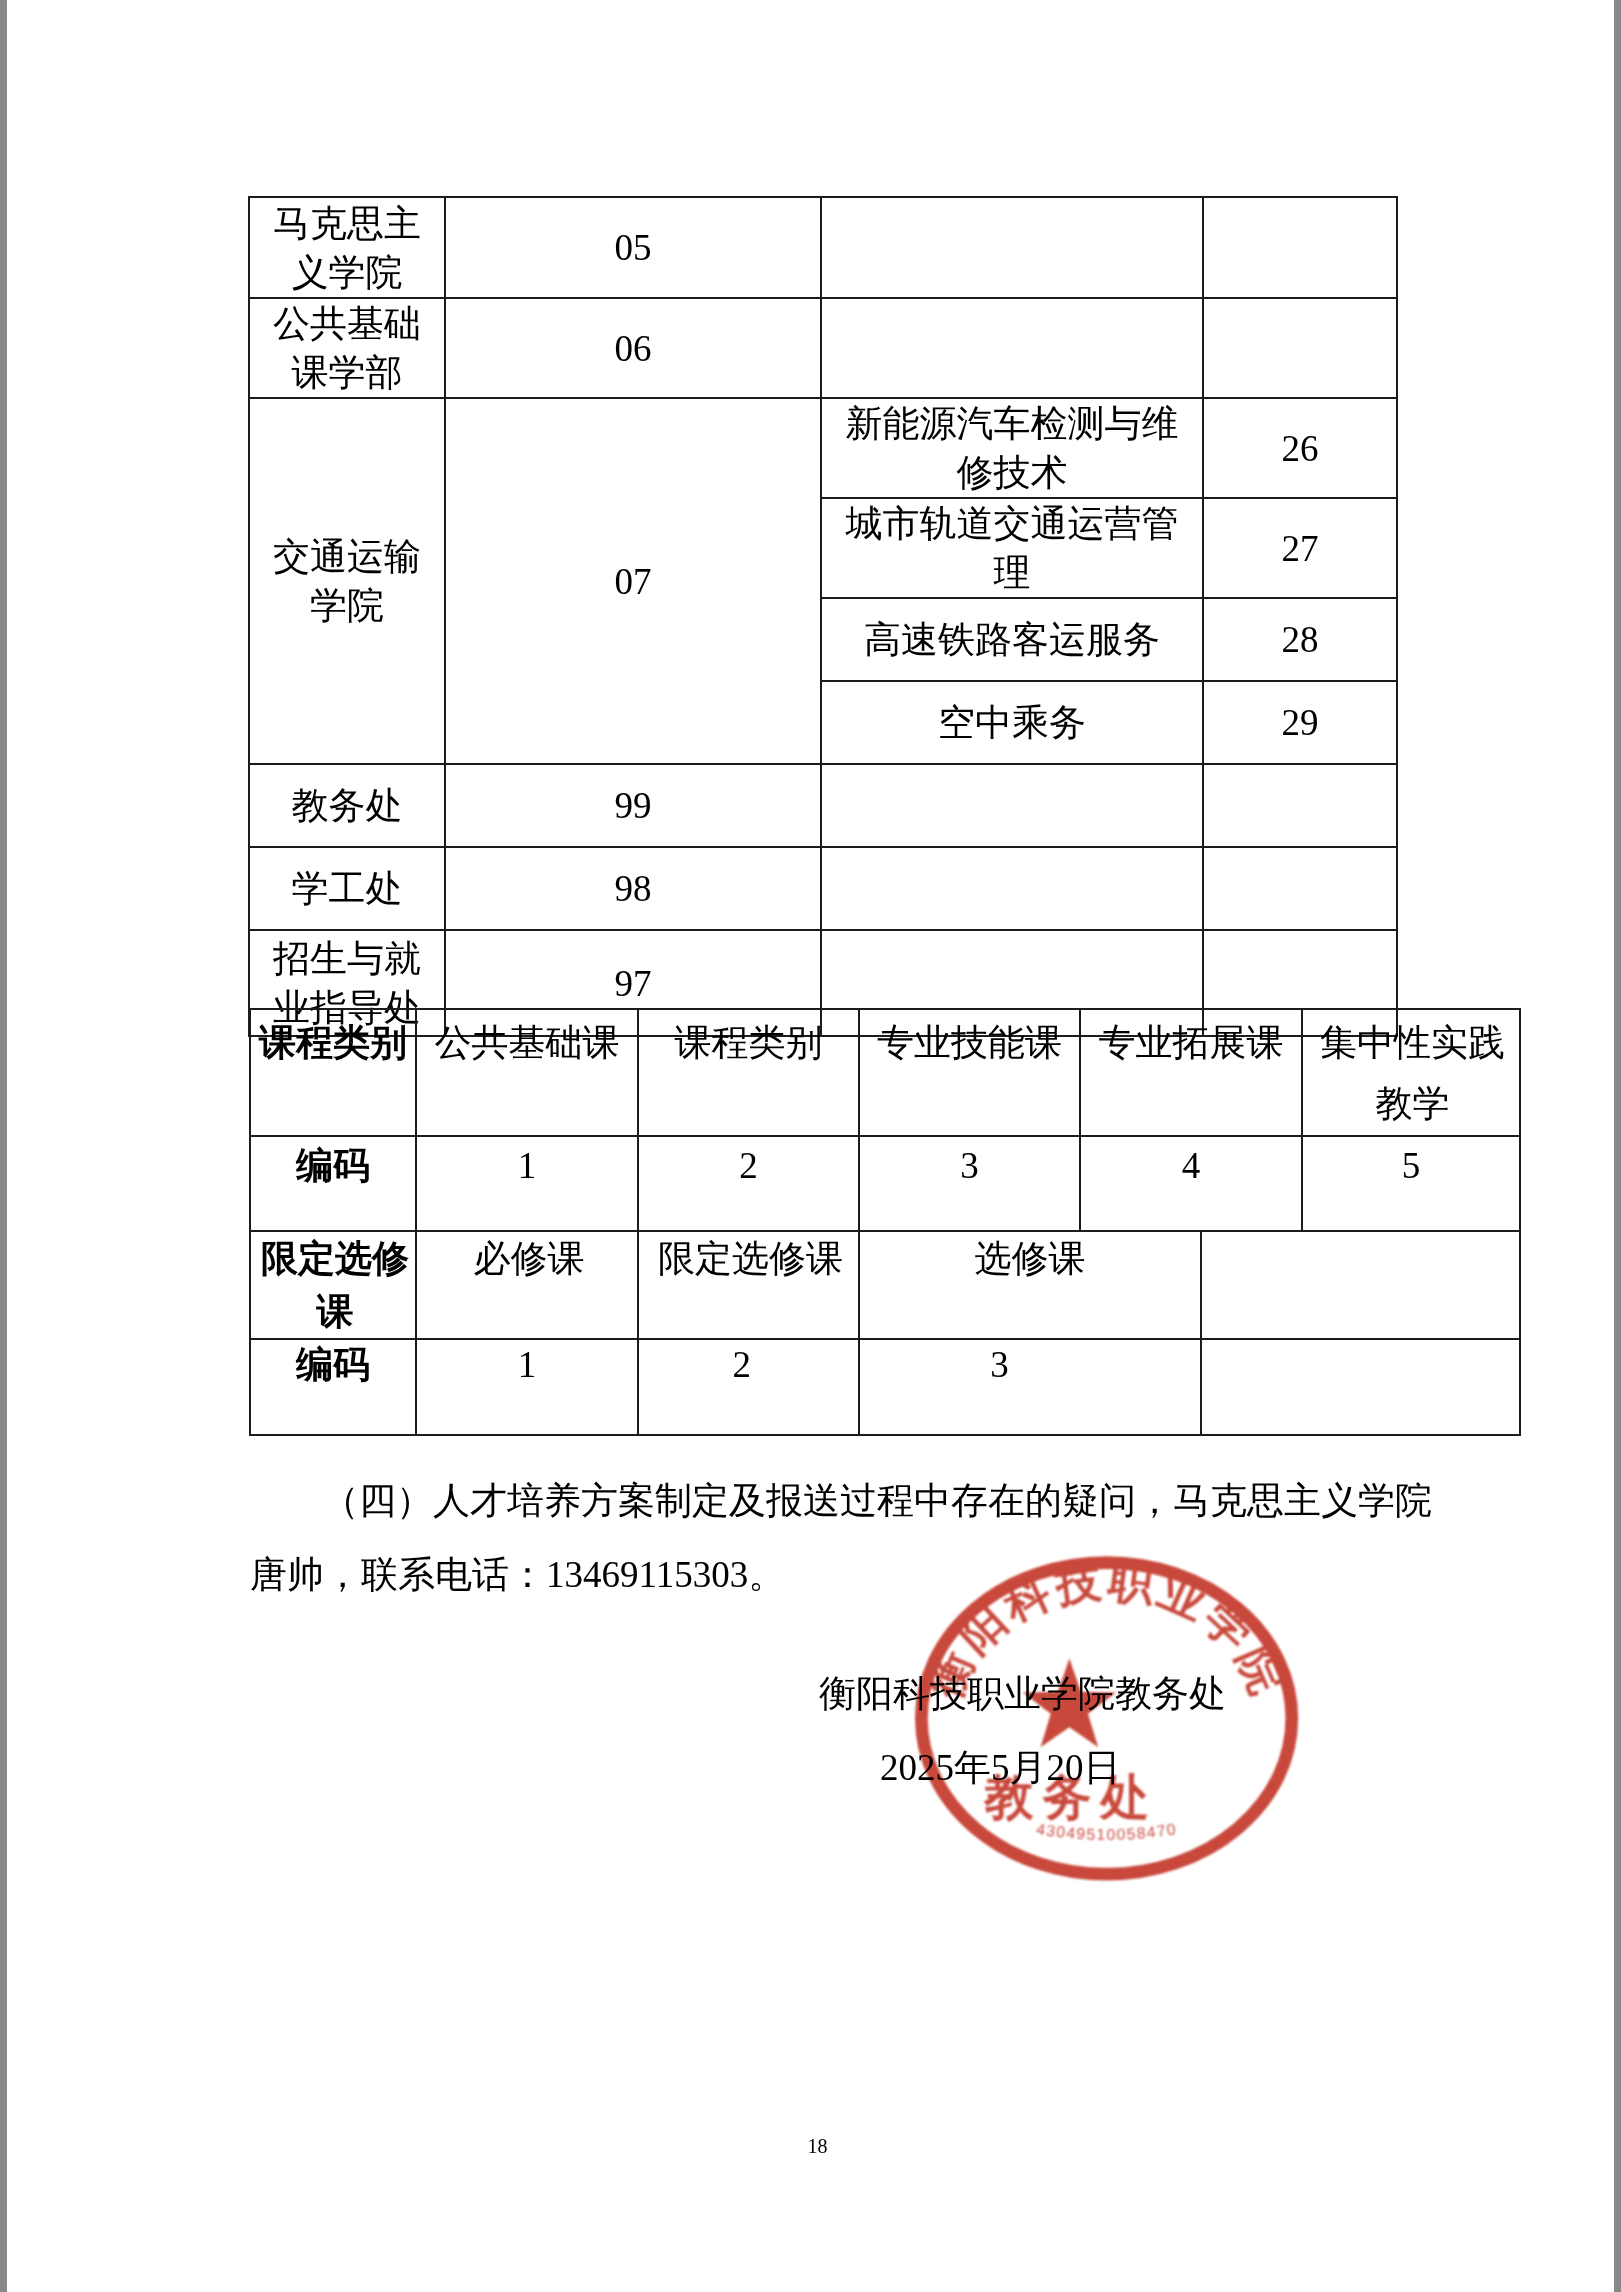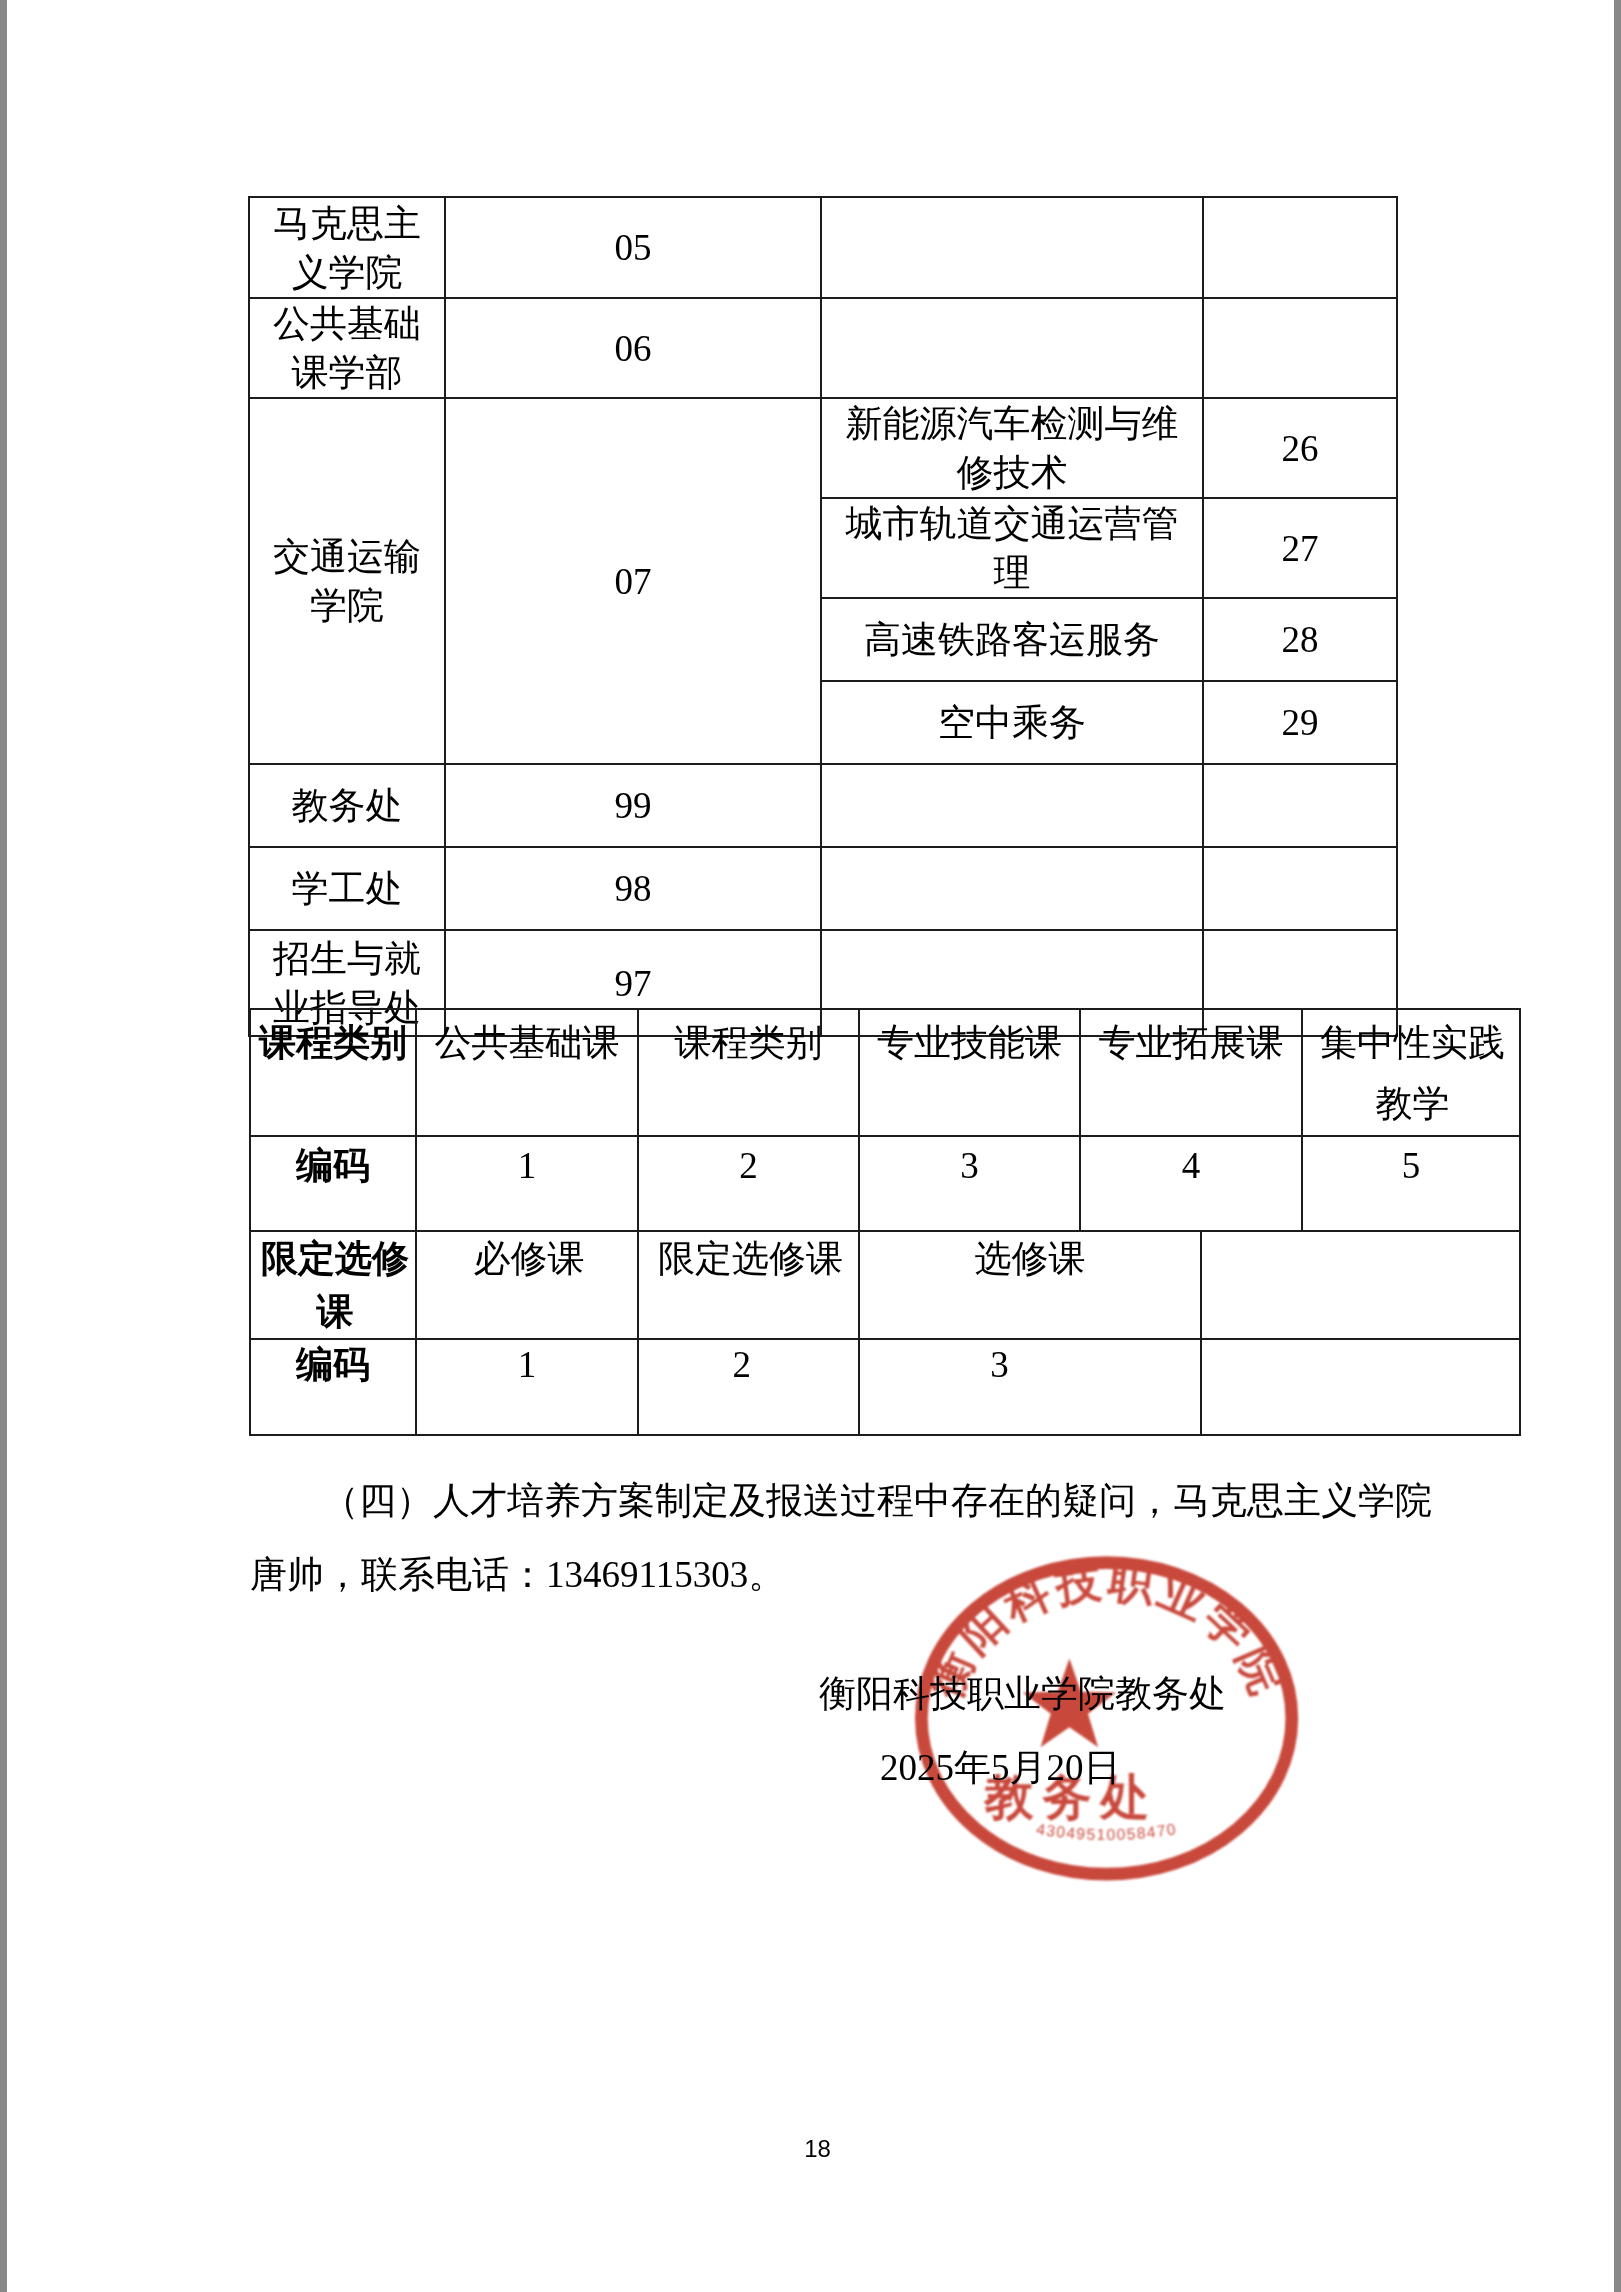--- a/index.html
+++ b/index.html
@@ -33,21 +33,21 @@
   .ar{text-align:right;}
   .pr14{padding-right:13.7px !important;}
   .pr62{padding-right:61px !important;}
   
   .txt{position:absolute;font-size:37px;line-height:43px;white-space:nowrap;z-index:3;}
   
   .sealsvg{position:absolute;left:0;top:0;z-index:2;filter:blur(1.2px);opacity:.92;pointer-events:none;}
   
   .pagenum{
     position:absolute;left:737px;top:2135px;width:147px;text-align:center;
-    font-family:Liberation Sans, sans-serif;font-size:24px;z-index:3;
+    font-family:Liberation Serif, serif;font-size:20px;z-index:3;
   }
 </style>
 </head>
 <body>
 
 <div class="page">
 
   <table class="t1">
     <colgroup>
         <col style="width:196px">

